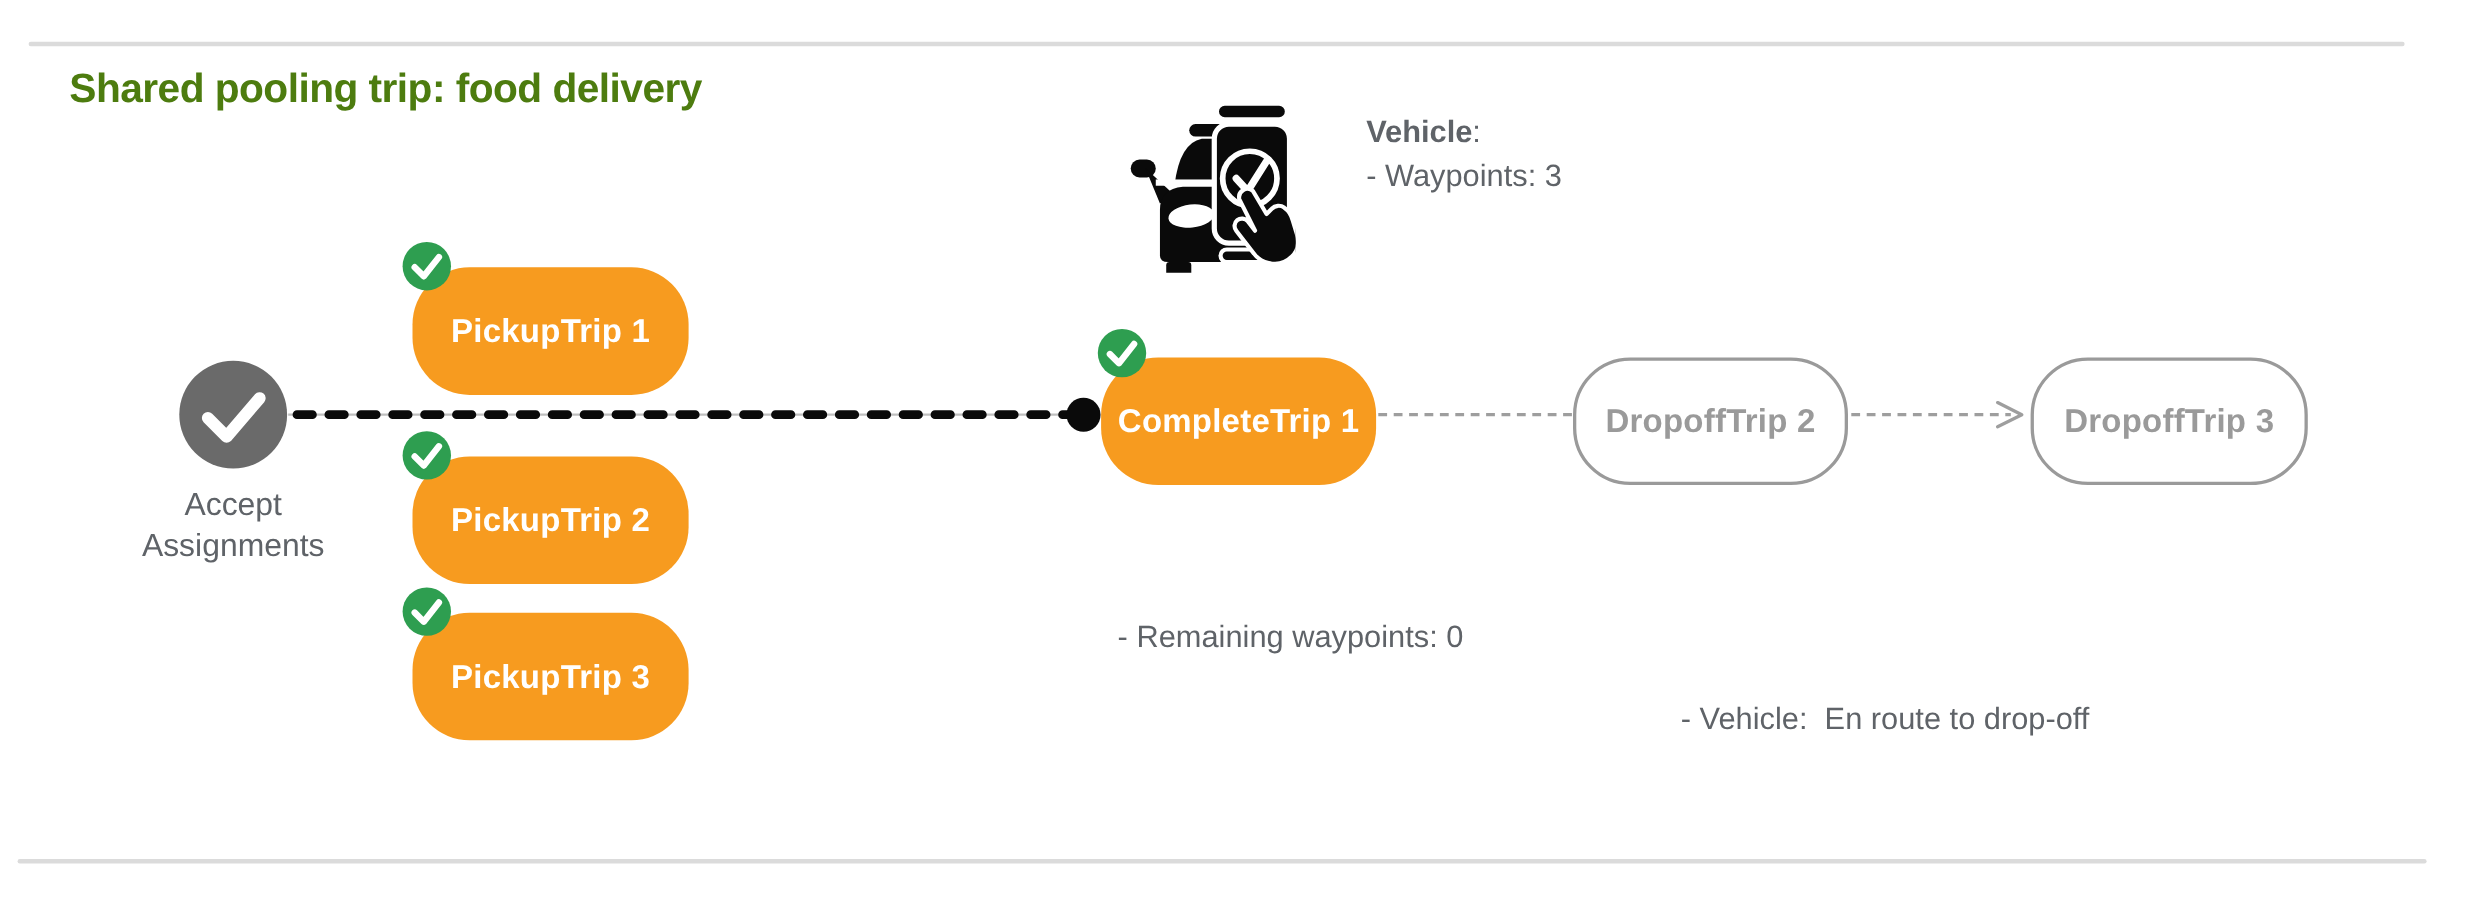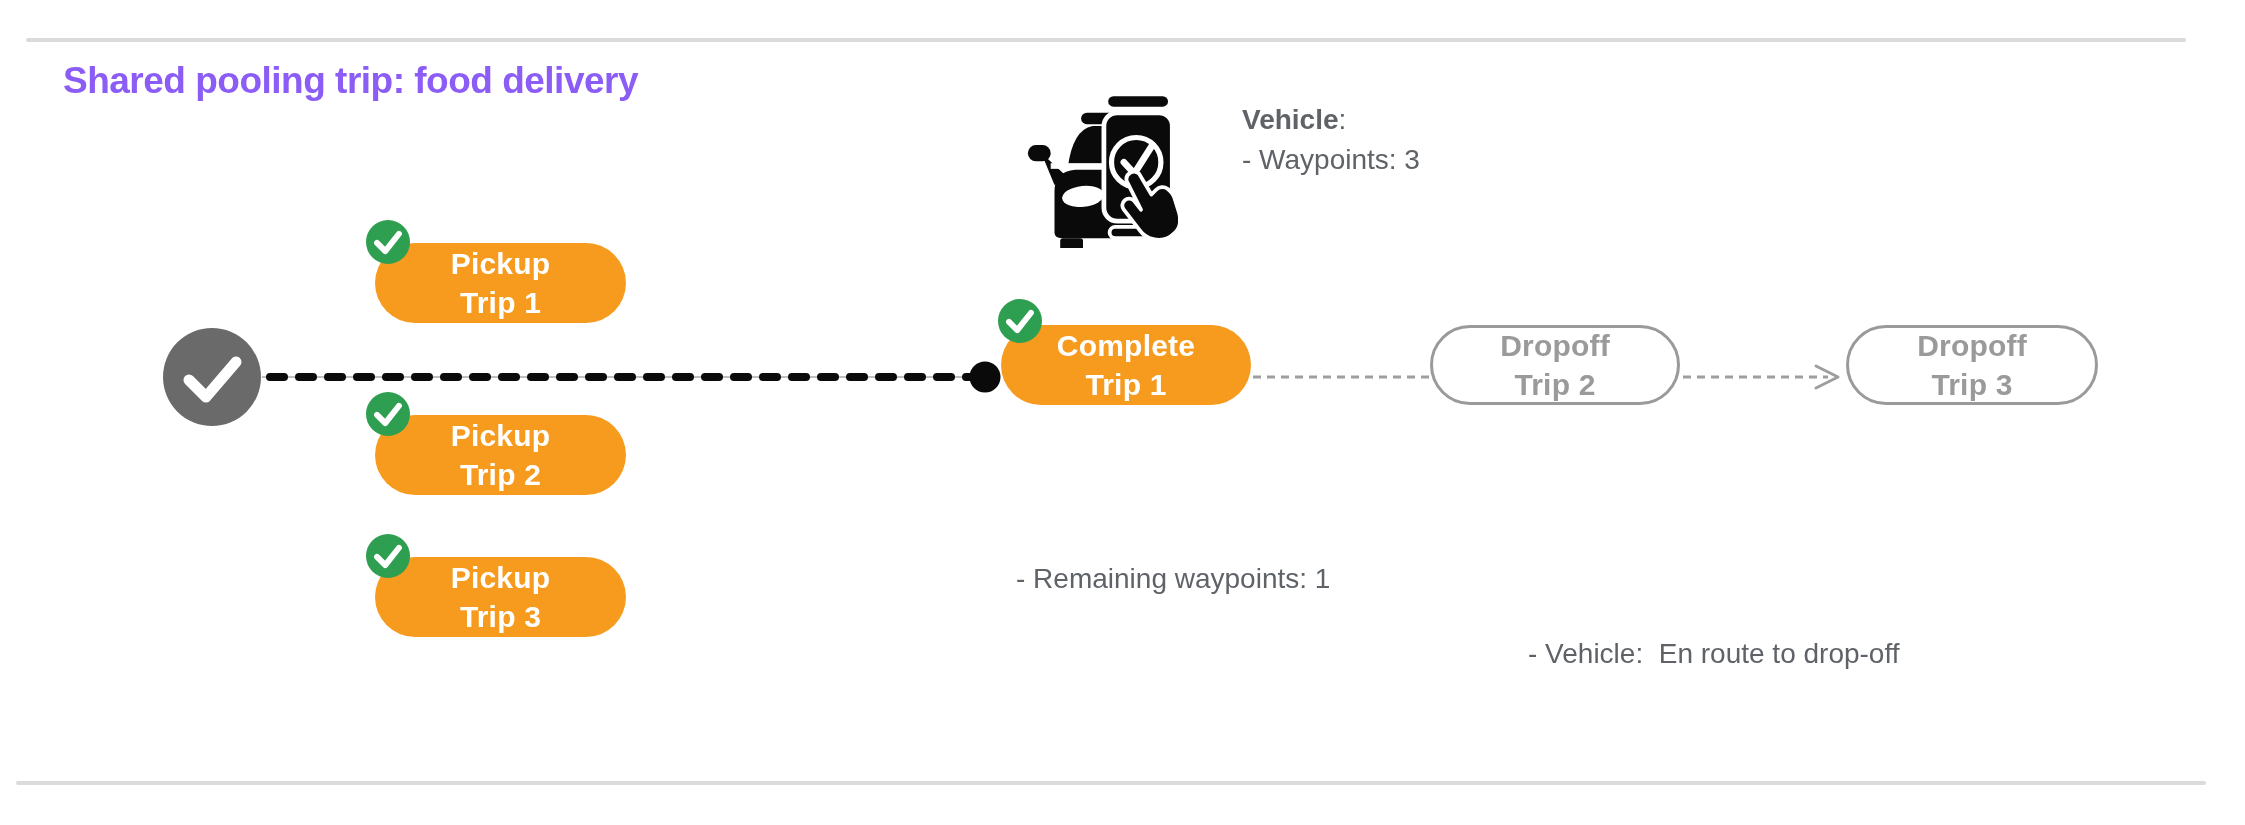--- a/index.html
+++ b/index.html
@@ -5,26 +5,26 @@
   html,body{margin:0;padding:0;background:#ffffff;}
   .stage{
     position:relative;width:2245px;height:825px;background:#ffffff;overflow:hidden;
     font-family:"Liberation Sans",sans-serif;
   }
   .rule{position:absolute;background:#dbdbdb;height:4px;border-radius:2px;}
   .rule.top{left:26px;top:38px;width:2160px;}
   .rule.bottom{left:16px;top:781px;width:2190px;}
   .title{
     position:absolute;left:63px;top:60px;font-size:37px;font-weight:700;
-    color:#8b5cf6;letter-spacing:-0.5px;white-space:nowrap;
+    color:#4d7c0f;letter-spacing:-0.5px;white-space:nowrap;
   }
   .connectors{position:absolute;left:0;top:0;width:2245px;height:825px;pointer-events:none;}
   .pill{
-    position:absolute;height:80px;border-radius:52px;box-sizing:border-box;
-    display:flex;flex-direction:column;align-items:center;justify-content:center;
+    position:absolute;height:116px;border-radius:52px;box-sizing:border-box;
+    display:flex;flex-direction:row;align-items:center;justify-content:center;
     font-weight:700;font-size:30px;line-height:39px;letter-spacing:0.2px;text-align:center;
   }
   .pill.active{background:var(--accent-orange,#F79B1F);color:#ffffff;}
   .pill.inactive{background:#ffffff;border:3px solid var(--inactive-gray,#9a9a9a);color:var(--inactive-gray,#9a9a9a);}
   .badge{
     position:absolute;width:44px;height:44px;border-radius:50%;
     background:var(--success-green,#2E9E50);
     display:flex;align-items:center;justify-content:center;
   }
   .start-node{
@@ -91,20 +91,24 @@
   <div class="vehicle-info">
     <div><span class="hd">Vehicle</span><span>:</span></div>
     <div>- Waypoints: 3</div>
   </div>
 
   <div class="start-node">
     <svg width="98" height="98" viewBox="0 0 98 98">
       <polyline points="26,52 43,69 73,34" fill="none" stroke="#ffffff" stroke-width="11" stroke-linecap="round" stroke-linejoin="round"></polyline>
     </svg>
   </div>
+  <div class="start-label">
+    <span>Accept</span><br>
+    <span>Assignments</span>
+  </div>
 
   <div class="pill active" style="left:375px;top:243px;width:251px;">
     <span>Pickup</span>
     <span>Trip 1</span>
   </div>
   <div class="badge" style="left:366px;top:220px;">
     <svg width="44" height="44" viewBox="0 0 24 24">
         <polyline points="6,12.5 10.5,17 18,7.5" fill="none" stroke="#ffffff" stroke-width="3.2" stroke-linecap="round" stroke-linejoin="round"></polyline>
       </svg>
   </div>
@@ -142,21 +146,21 @@
   <div class="pill inactive" style="left:1430px;top:325px;width:250px;">
     <span>Dropoff</span>
     <span>Trip 2</span>
   </div>
   <div class="pill inactive" style="left:1846px;top:325px;width:252px;">
     <span>Dropoff</span>
     <span>Trip 3</span>
   </div>
 
   <div class="status block-a">
-    <div>- Remaining waypoints: 1</div>
+    <div>- Remaining waypoints: 0</div>
     
     
     
   </div>
 
   <div class="status block-b">
     <div>- Vehicle:  En route to drop-off</div>
     
   </div>
 

